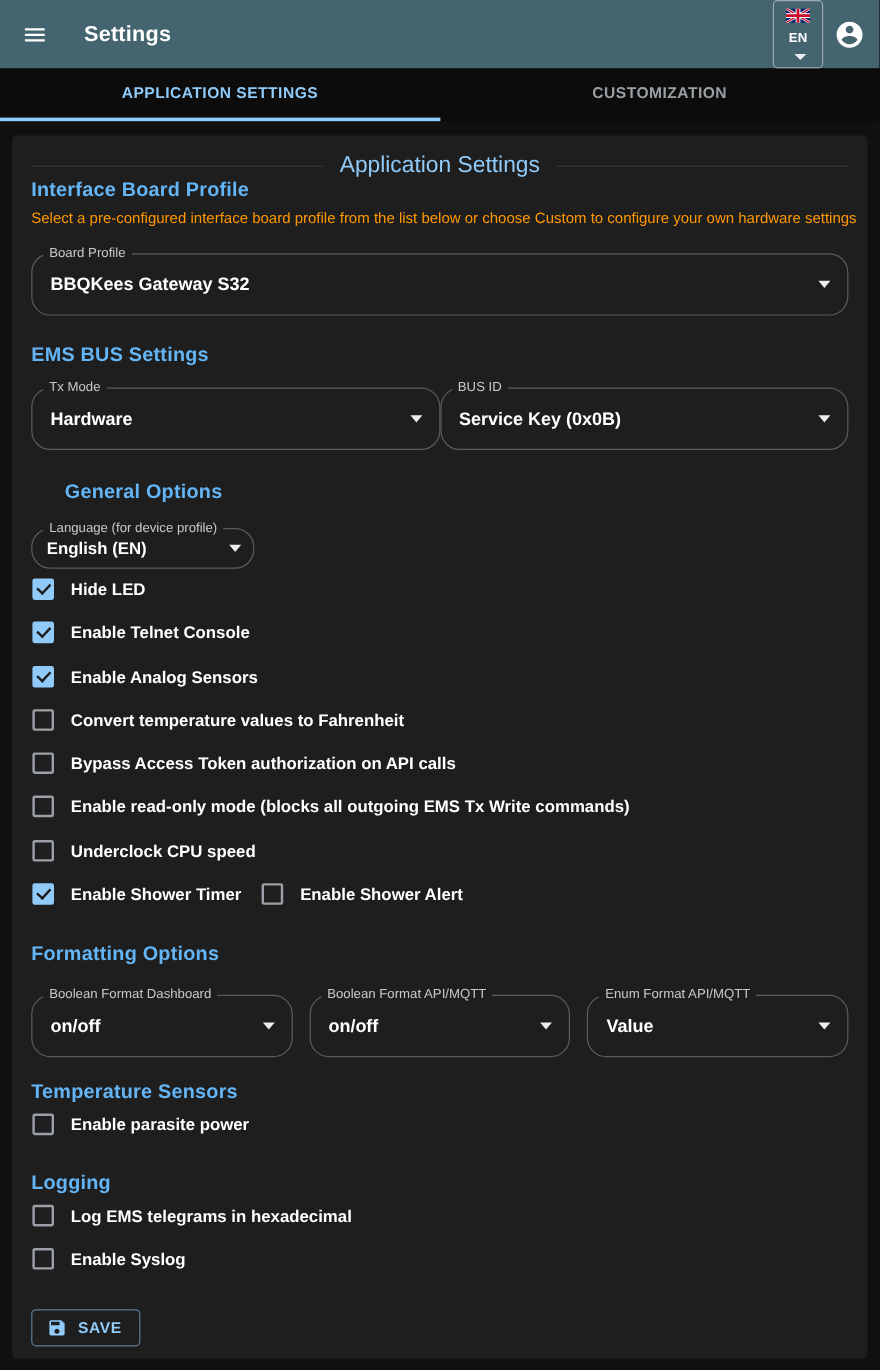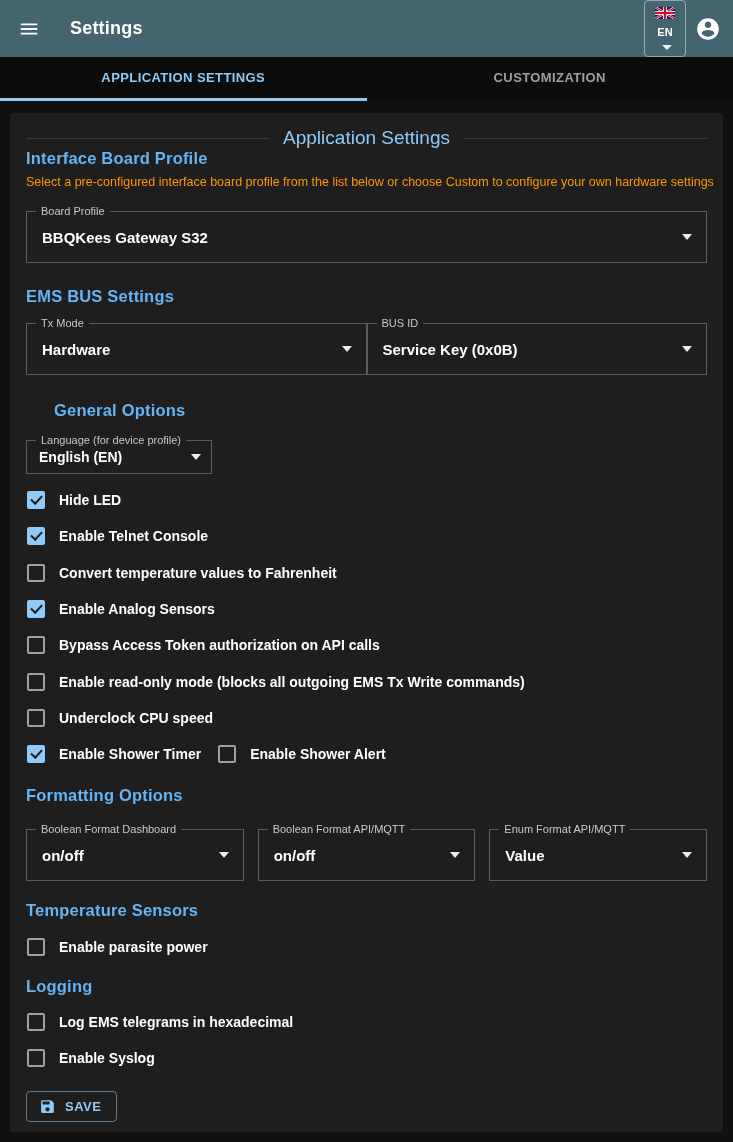--- a/index.html
+++ b/index.html
@@ -67,21 +67,21 @@
   .mt-formatting { margin-top: 14px; }
   .mt-temp { margin-top: 20px; }
   .mt-logging { margin-top: 12px; }
 
   .warning-text { color: #ff9800; font-size: 12.5px; margin-top: 7px; white-space: nowrap; }
 
   
   .field {
     position: relative;
     border: 1px solid #5c5c5c;
-    border-radius: 0;
+    border-radius: 16px;
     height: 52px;
     display: flex; align-items: center;
     padding: 0 14px 0 15px;
     cursor: pointer;
     background: #1e1e1e;
     text-align: center;
   }
   .field .flabel {
     position: absolute; top: -7px; left: 9px;
     background: #1e1e1e;
@@ -95,21 +95,21 @@
   .field.small { height: 34px; width: 186px; padding: 0 10px 0 12px; }
   .field.small .fvalue { font-size: 14px; }
 
   .mt-field { margin-top: 22px; }
   .row2 { display: grid; grid-template-columns: 1fr 1fr; gap: 0; margin-top: 17px; }
   .row3 { display: grid; grid-template-columns: 1fr 1fr 1fr; gap: 14px; margin-top: 24px; }
   .mt-lang { margin-top: 20px; }
 
   
   .cb-list { margin-top: 8px; }
-  .cb-row { display: flex; align-items: center; height: 36.3px; }
+  .cb-row { display: flex; align-items: flex-start; height: 36.3px; }
   .cb-row.inline-pair { gap: 16px; }
   .cb-item { display: flex; align-items: center; cursor: pointer; }
   .checkbox {
     width: 18px; height: 18px;
     border: 2px solid #9aa0a6;
     border-radius: 2px;
     position: relative;
     flex: none;
     margin-left: 1px;
   }
@@ -225,28 +225,28 @@
       </div>
     </div>
     <div class="cb-row">
       <div class="cb-item">
         <span class="checkbox checked"></span>
         <span class="cb-label">Enable Telnet Console</span>
       </div>
     </div>
     <div class="cb-row">
       <div class="cb-item">
-        <span class="checkbox"></span>
-        <span class="cb-label">Convert temperature values to Fahrenheit</span>
-      </div>
-    </div>
-    <div class="cb-row">
-      <div class="cb-item">
         <span class="checkbox checked"></span>
         <span class="cb-label">Enable Analog Sensors</span>
+      </div>
+    </div>
+    <div class="cb-row">
+      <div class="cb-item">
+        <span class="checkbox"></span>
+        <span class="cb-label">Convert temperature values to Fahrenheit</span>
       </div>
     </div>
     <div class="cb-row">
       <div class="cb-item">
         <span class="checkbox"></span>
         <span class="cb-label">Bypass Access Token authorization on API calls</span>
       </div>
     </div>
     <div class="cb-row">
       <div class="cb-item">

